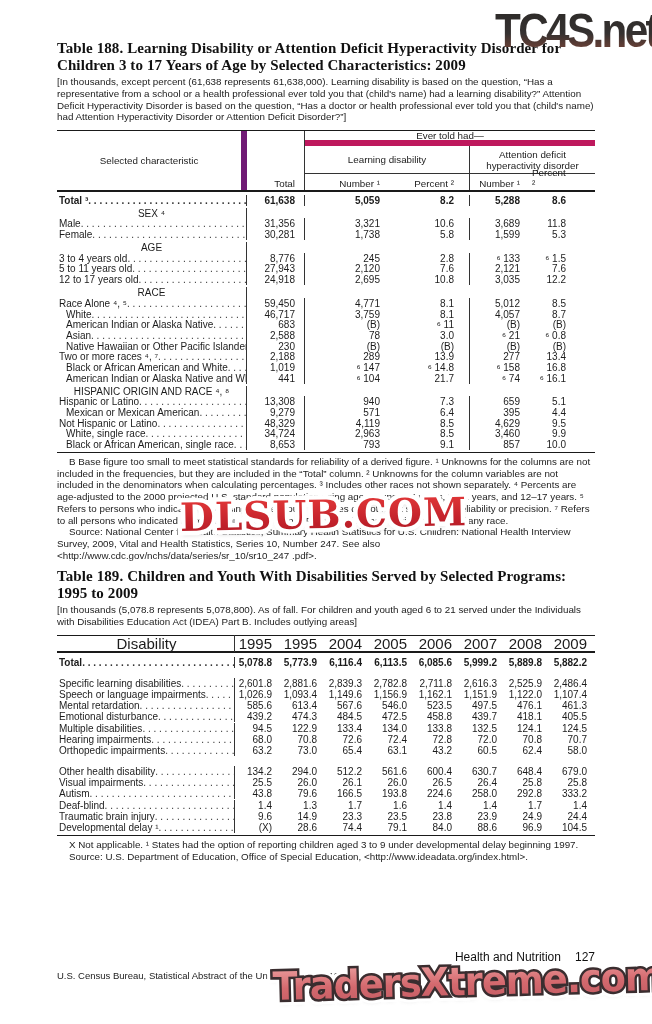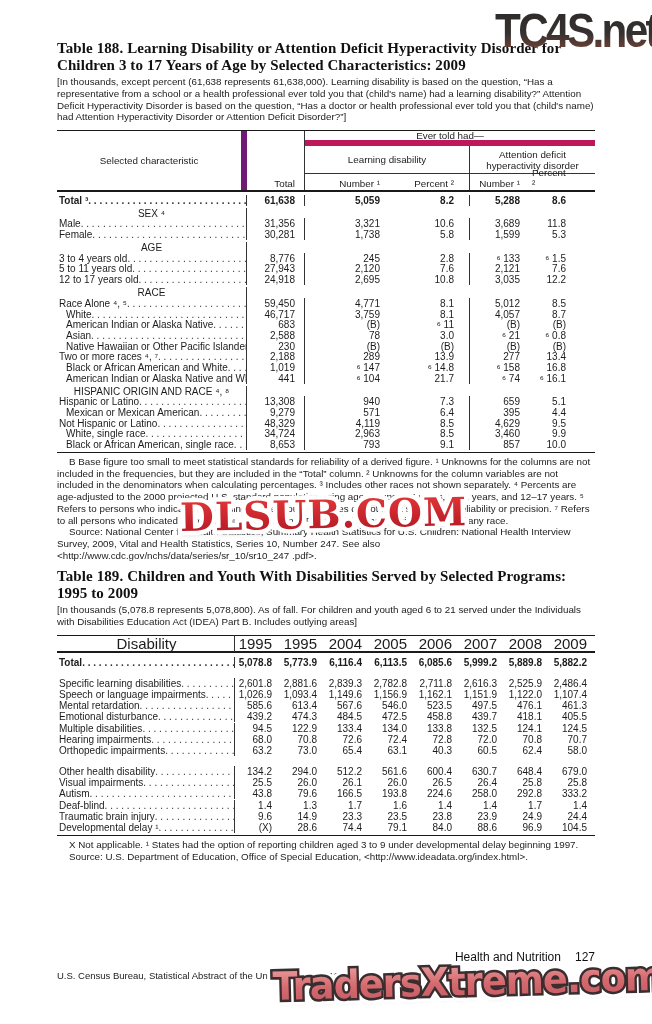--- a/index.html
+++ b/index.html
@@ -496,21 +496,21 @@
             </div>
             <div class="t9row drow">
               <div class="c9 lab9">
                 <span class="lab">Orthopedic impairments</span>
                 <span class="dots"></span>
               </div>
               <div class="c9">63.2</div>
               <div class="c9">73.0</div>
               <div class="c9">65.4</div>
               <div class="c9">63.1</div>
-              <div class="c9">40.3</div>
+              <div class="c9">43.2</div>
               <div class="c9">60.5</div>
               <div class="c9">62.4</div>
               <div class="c9">58.0</div>
             </div>
             <div class="t9row sp">
               <div class="c9 lab9"></div>
               <div class="c9"></div>
               <div class="c9"></div>
               <div class="c9"></div>
               <div class="c9"></div>

